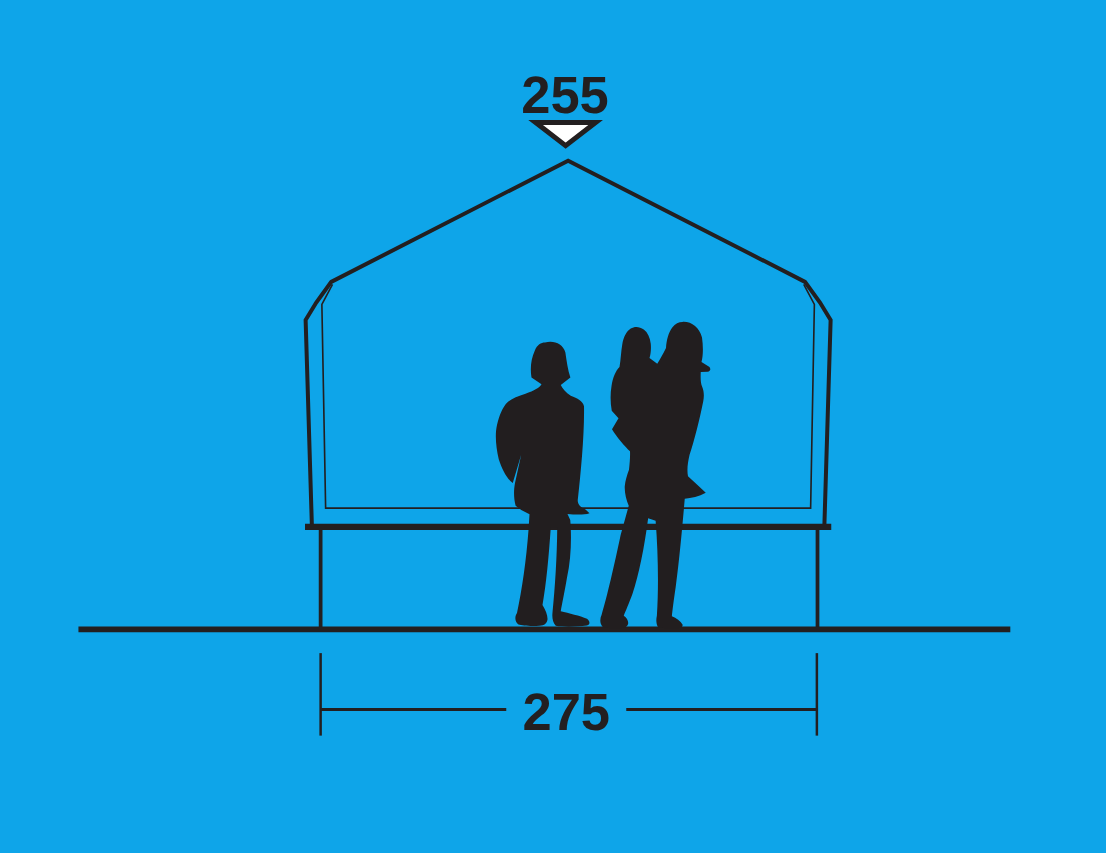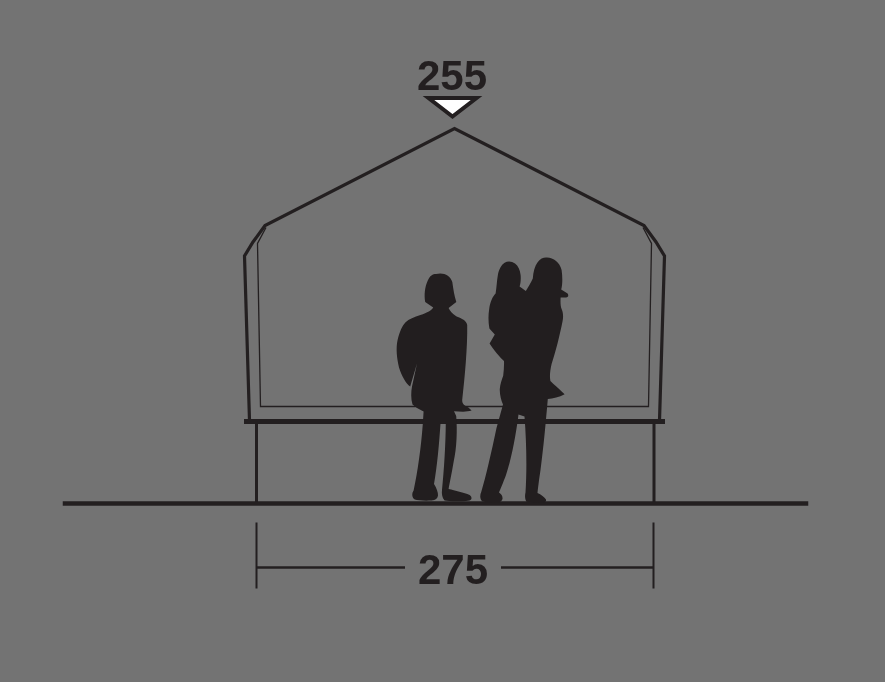--- a/index.html
+++ b/index.html
@@ -4,21 +4,21 @@
 <style>
   html, body {
     margin: 0;
     padding: 0;
     background: #ffffff;
   }
   .stage {
     position: relative;
     width: 885px;
     height: 682px;
-    background: #737373;
+    background: #0ea5e9;
     overflow: hidden;
     font-family: "Liberation Sans", "DejaVu Sans", sans-serif;
   }
   .stage svg {
     position: absolute;
     inset: 0;
     width: 885px;
     height: 682px;
     display: block;
   }

